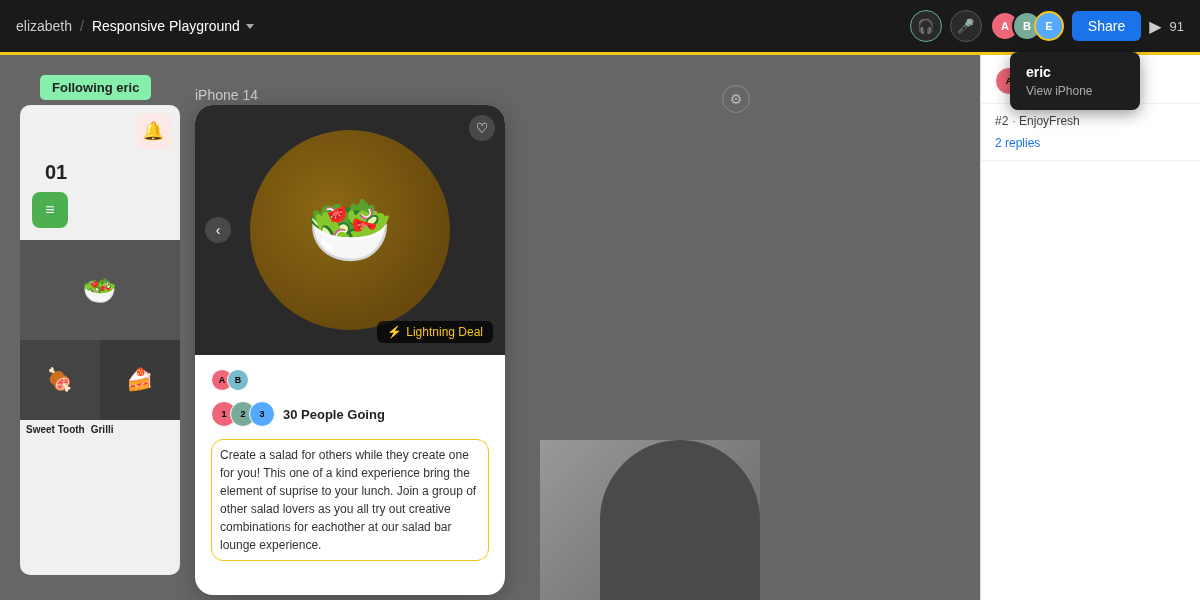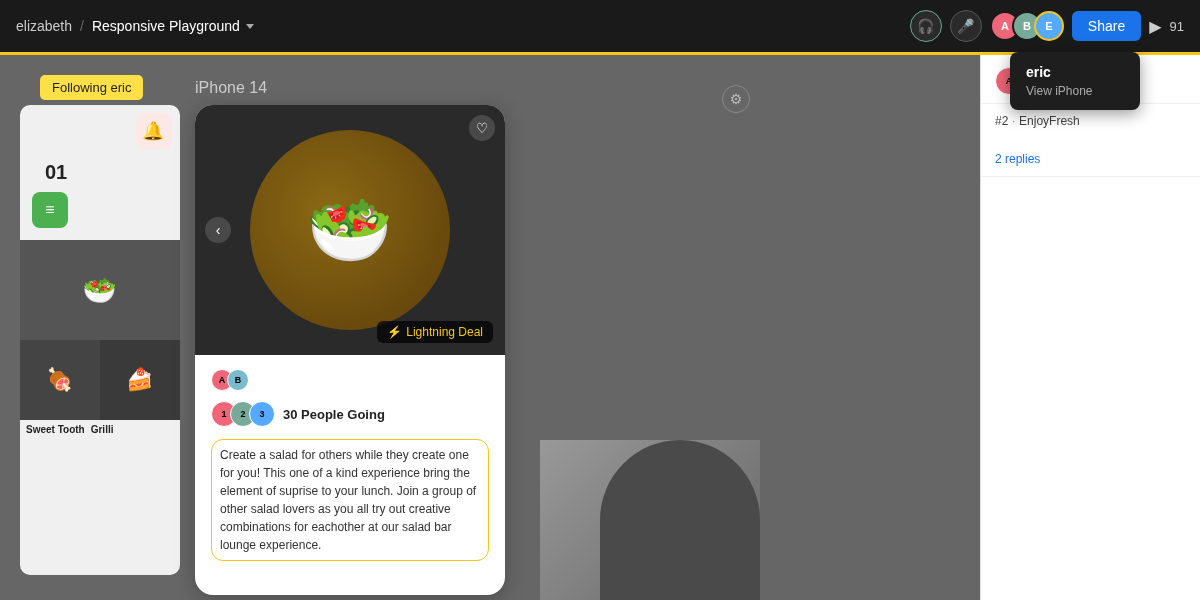--- a/index.html
+++ b/index.html
@@ -135,24 +135,24 @@
       background: #666;
       position: relative;
       overflow: hidden;
     }
 
     
     .following-badge {
       position: absolute;
       top: 20px;
       left: 40px;
-      background: #fde047;
+      background: #86efac;
       color: #222;
       font-size: 13px;
-      font-weight: 400;
+      font-weight: 700;
       padding: 5px 12px;
       border-radius: 5px;
       z-index: 10;
     }
 
     
     .left-panel {
       position: absolute;
       left: 20px;
       top: 50px;
@@ -205,22 +205,22 @@
       width: 310px;
       height: 490px;
       background: white;
       border-radius: 18px;
       overflow: hidden;
       box-shadow: 0 4px 20px rgba(0,0,0,0.25);
     }
     .phone-label {
       position: absolute;
       left: 195px;
-      top: 24px;
-      font-size: 16px;
+      top: 32px;
+      font-size: 14px;
       color: #ccc;
     }
     .phone-img-area {
       width: 100%;
       height: 250px;
       background: #2a2a2a;
       position: relative;
       display: flex;
       align-items: center;
       justify-content: center;
@@ -381,21 +381,21 @@
       font-weight: bold;
     }
     .sidebar-avatar:first-child { margin-left: 0; }
     .comment-thread {
       padding: 10px 14px;
       border-bottom: 1px solid #f0f0f0;
     }
     .thread-number {
       font-size: 12px;
       color: #888;
-      margin-bottom: 24px;
+      margin-bottom: 8px;
     }
     .thread-number span {
       color: #444;
       font-weight: 500;
     }
     .comment-item {
       margin-bottom: 6px;
     }
     .comment-author {
       font-size: 13px;

